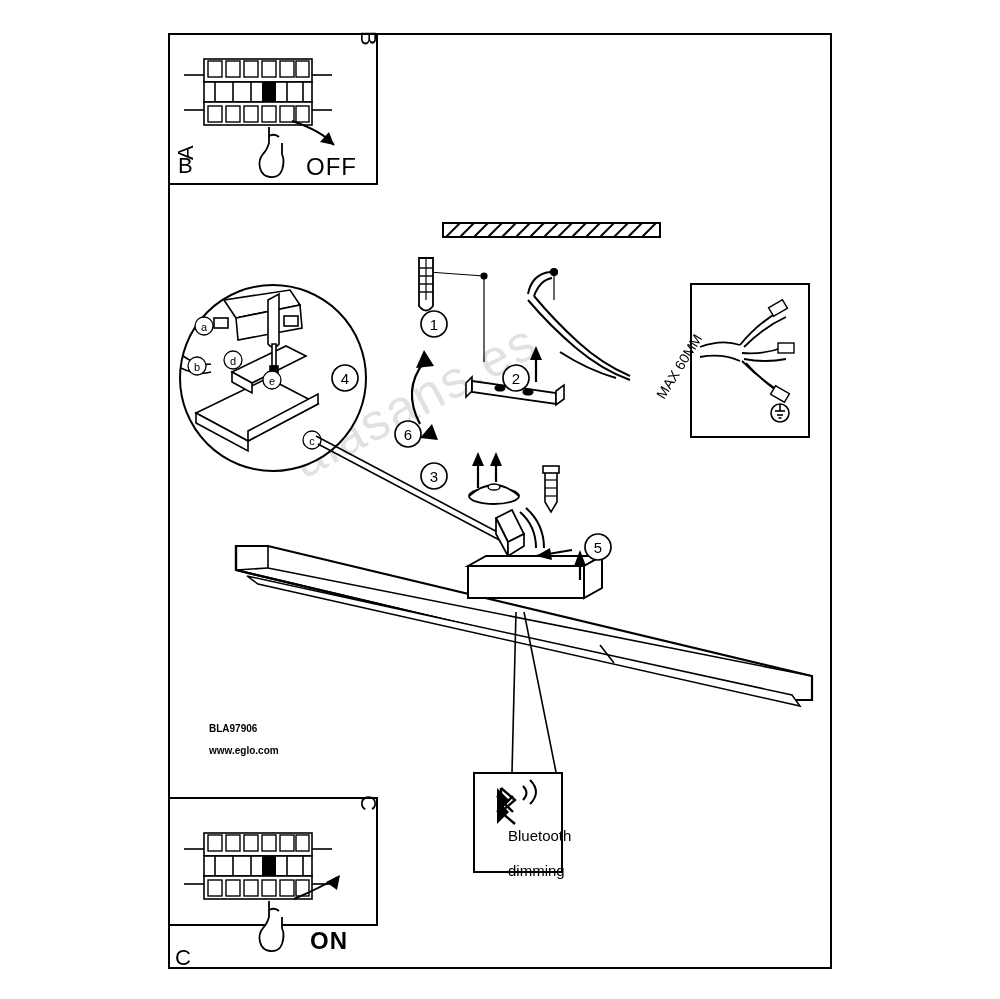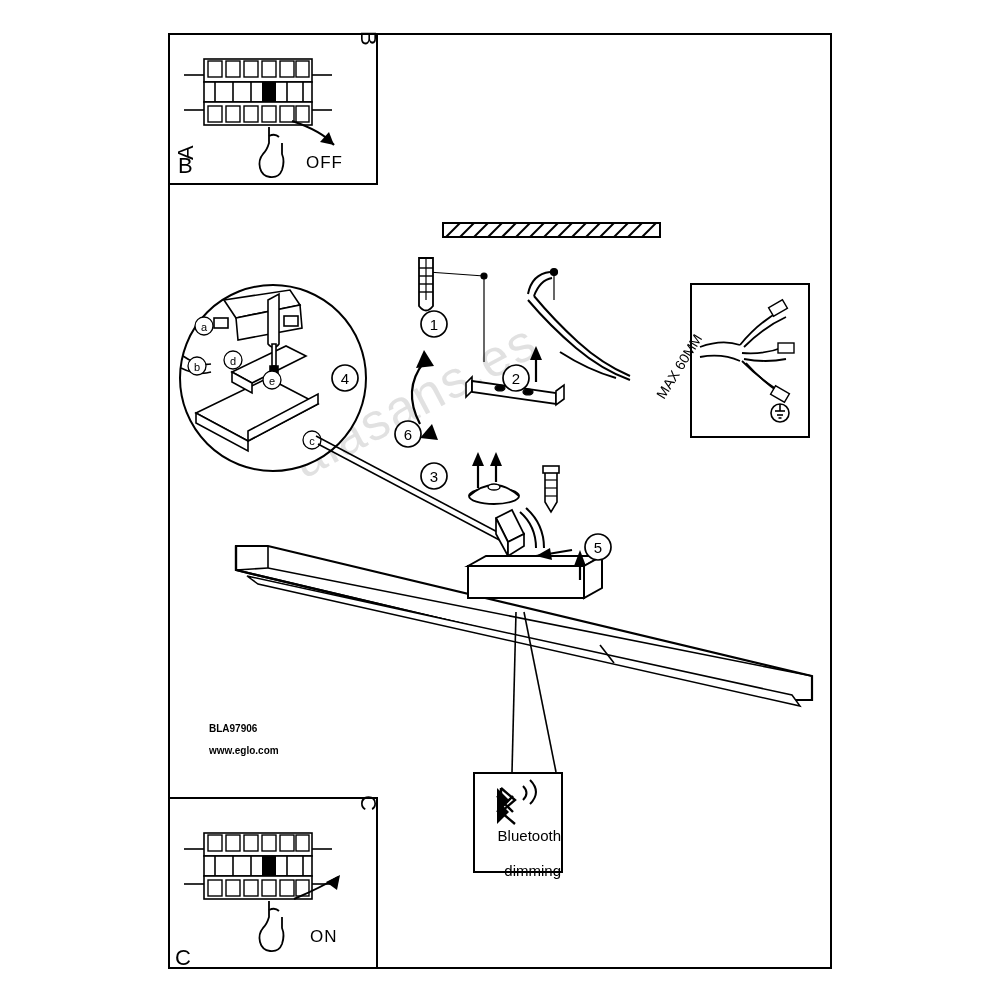--- a/index.html
+++ b/index.html
@@ -1,24 +1,24 @@
 <!DOCTYPE html>
 <html><head>
 <meta charset="utf-8">
 <style>
   html,body{margin:0;padding:0;background:#ffffff;}
   body{width:1000px;height:999px;font-family:"Liberation Sans",sans-serif;color:#000;}
   #sheet{position:relative;width:1000px;height:999px;overflow:hidden;background:#fff;}
   .frame{position:absolute;left:168px;top:33px;width:664px;height:936px;border:2px solid #000;box-sizing:border-box;}
   .panel{position:absolute;border:2px solid #000;background:#fff;box-sizing:border-box;}
   .lbl{position:absolute;font-family:"Liberation Sans",sans-serif;}
-  .big{font-size:17px;letter-spacing:1px;}
+  .big{font-size:24px;letter-spacing:1px;}
   .corner{position:absolute;font-size:22px;font-weight:400;}
   .brand{position:absolute;font-size:10px;font-weight:bold;line-height:22px;}
-  .bt-text{position:absolute;font-size:15px;line-height:19px;text-align:right;width:100%;}
+  .bt-text{position:absolute;font-size:15px;line-height:19px;text-align:left;width:100%;padding-left:33px;}
   svg{position:absolute;left:0;top:0;overflow:visible;}
   .wm{position:absolute;left:330px;top:330px;width:380px;height:300px;
       font-size:52px;color:#d8d8d8;opacity:.75;
       transform:rotate(-28deg);pointer-events:none;letter-spacing:2px;}
 </style>
 </head>
 <body>
 
 <div id="sheet">
 
@@ -71,21 +71,21 @@
       <path d="M122 86 q30 10 42 24" stroke="#000" stroke-width="2" fill="none"></path>
       <path d="M164 110 l-14 -3 l9 -10 z" fill="#000"></path>
     </svg>
     <div class="lbl big" style="left:136px;top:118px;">OFF</div>
     <div class="corner" style="left:8px;top:118px;">B</div>
   </div>
 
   <div class="corner" style="left:381px;top:31px;transform:rotate(90deg);transform-origin:left top;">B</div>
   <div class="corner" style="left:173px;top:160px;transform:rotate(-90deg);transform-origin:left top;">A</div>
 
-  <div class="panel" style="left:168px;top:797px;width:210px;height:172px;">
+  <div class="panel" style="left:168px;top:797px;width:210px;height:129px;font-weight:bold;">
     <svg width="210" height="172" viewBox="0 0 210 172">
       <g stroke="#000" stroke-width="1.6" fill="#fff">
         <rect x="34" y="34" width="108" height="23"></rect>
         <rect x="34" y="57" width="108" height="20"></rect>
         <rect x="34" y="77" width="108" height="23"></rect>
       </g>
       <g stroke="#000" stroke-width="1.4" fill="#fff">
         <rect x="38" y="36" width="14" height="16"></rect>
           <rect x="56" y="36" width="14" height="16"></rect>
         <rect x="74" y="36" width="14" height="16"></rect>

